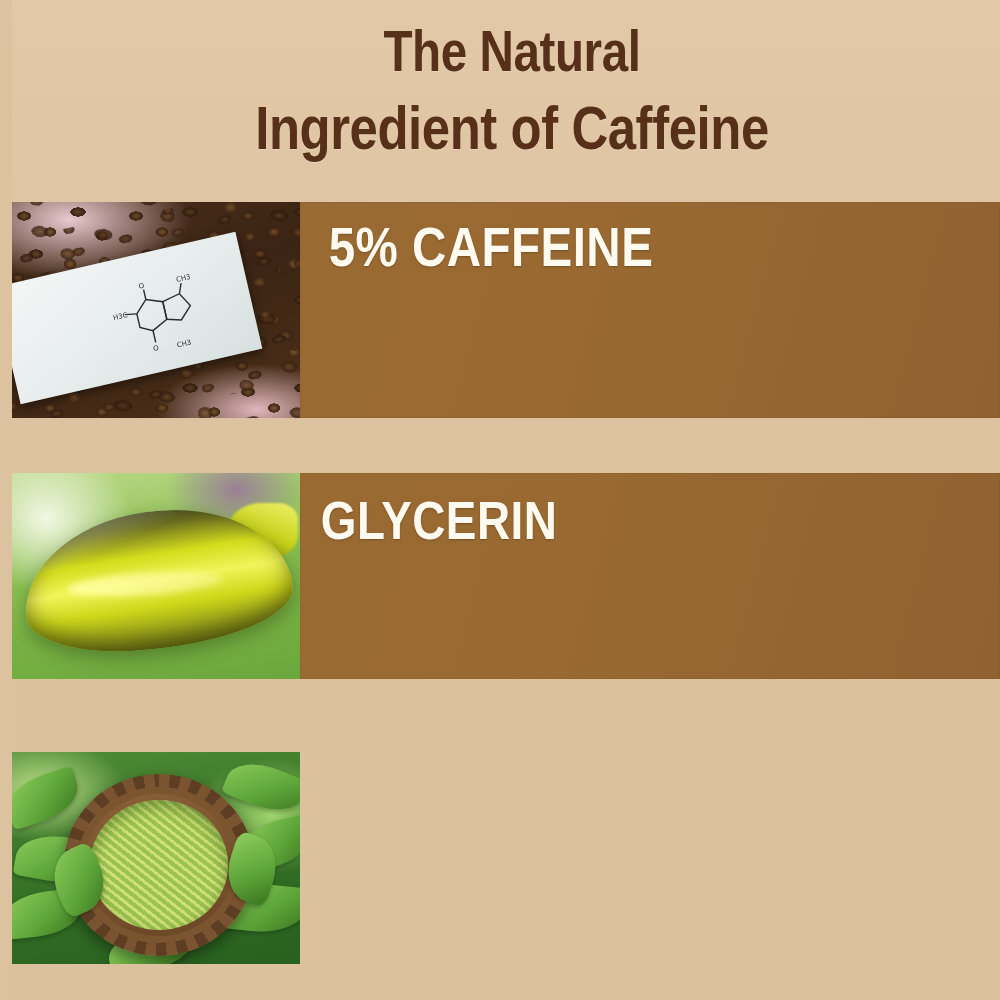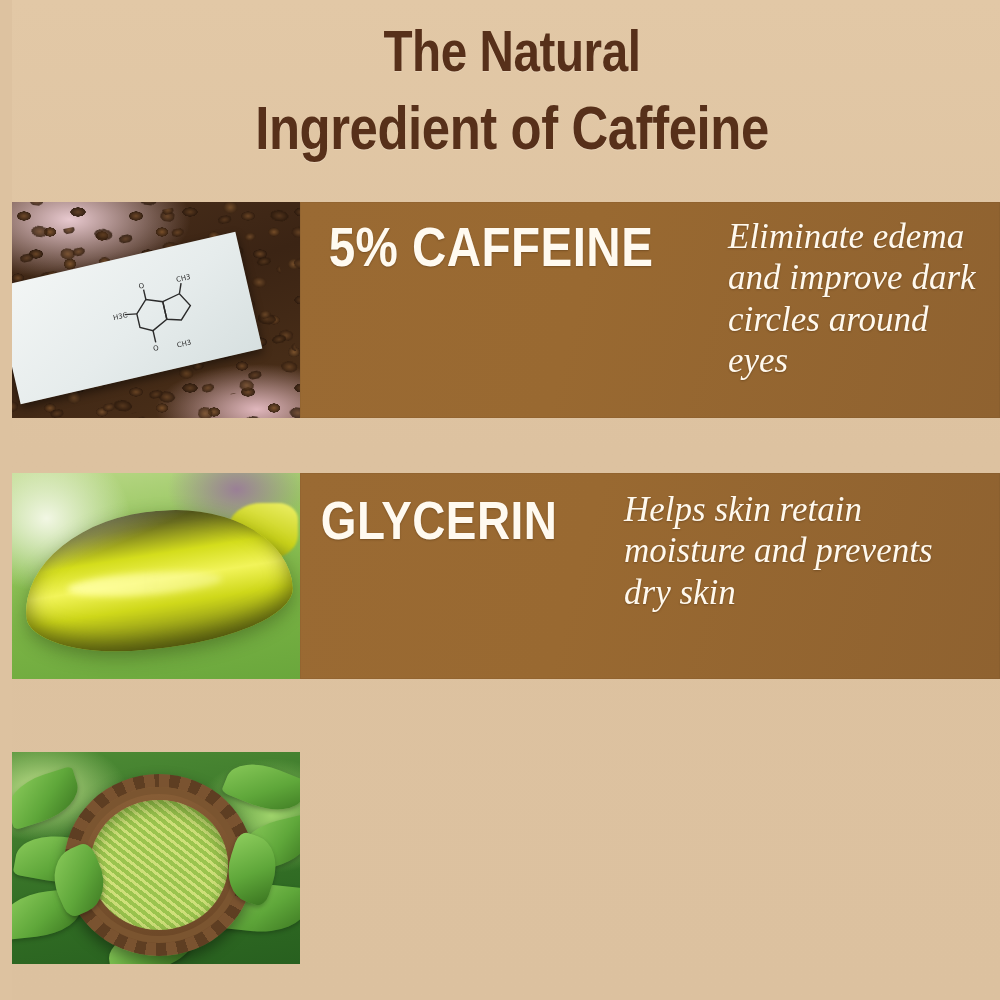--- a/index.html
+++ b/index.html
@@ -274,37 +274,35 @@
               <text x="38" y="78">O</text>
               <text x="62" y="80">CH3</text>
             </g>
           </svg>
         </div>
       </div>
     </div>
 
     <div class="row-panel">
       <div class="panel-heading">5% CAFFEINE</div>
-      <div class="panel-desc">Eliminate edema and improve dark circles around eyes</div>
     </div>
   </div>
 
   <div class="row" id="row-2">
 
     <div class="row-photo">
       <div class="photo-inner">
         <div class="glyc-bg"></div>
         <div class="droplet-tail"></div>
         <div class="droplet"></div>
       </div>
     </div>
 
     <div class="row-panel">
       <div class="panel-heading">GLYCERIN</div>
-      <div class="panel-desc">Helps skin retain moisture and prevents dry skin</div>
     </div>
   </div>
 
   <div class="row" id="row-3">
 
     <div class="row-photo">
       <div class="photo-inner">
         <div class="tea-bg"></div>
         <div class="tea-leaf" style="left:-6px;  top:24px;  width:74px; height:44px; transform:rotate(-18deg);"></div>
         <div class="tea-leaf" style="left:4px;   top:84px;  width:84px; height:46px; transform:rotate(10deg);"></div>

